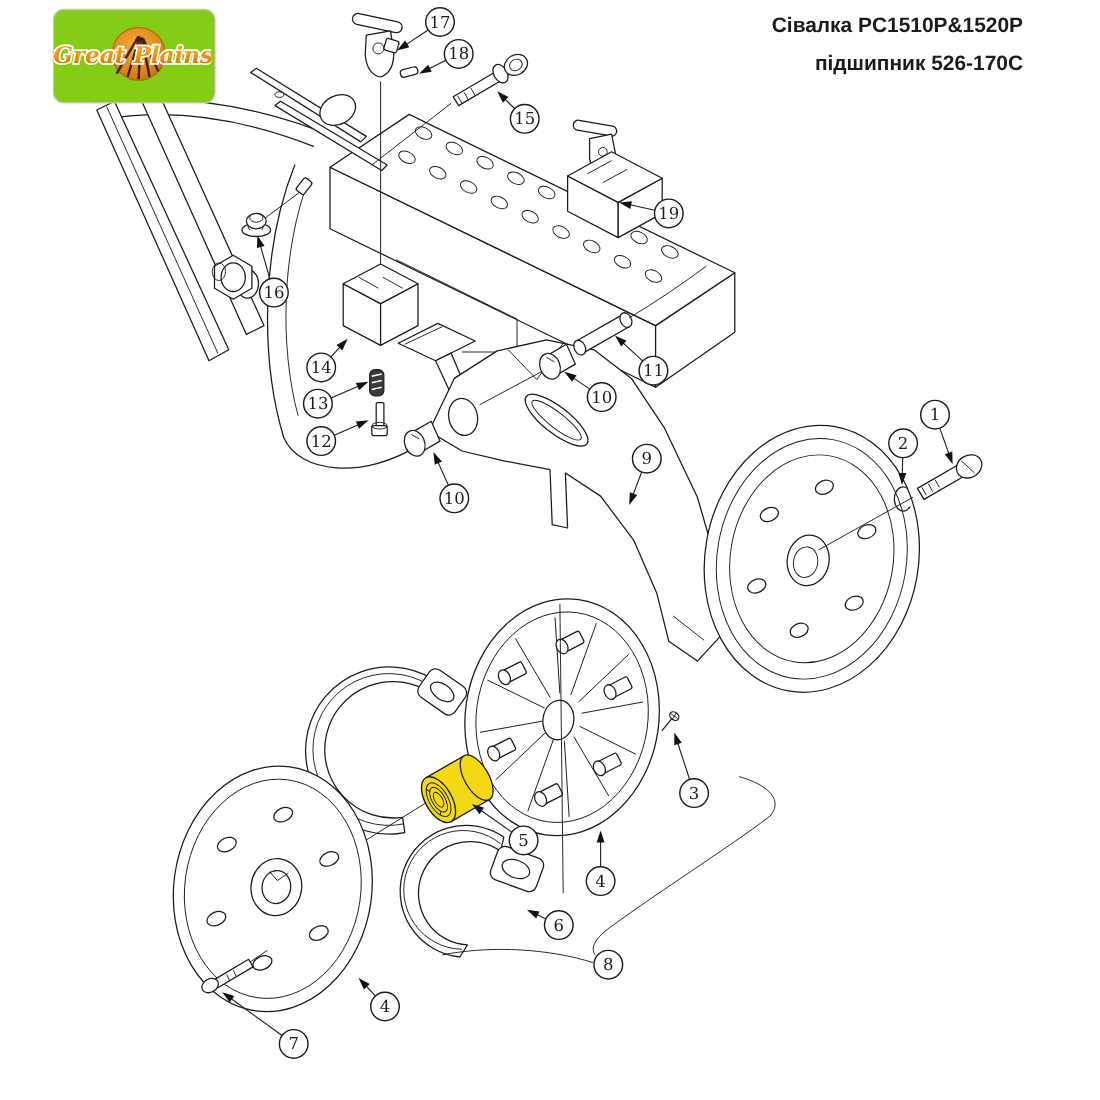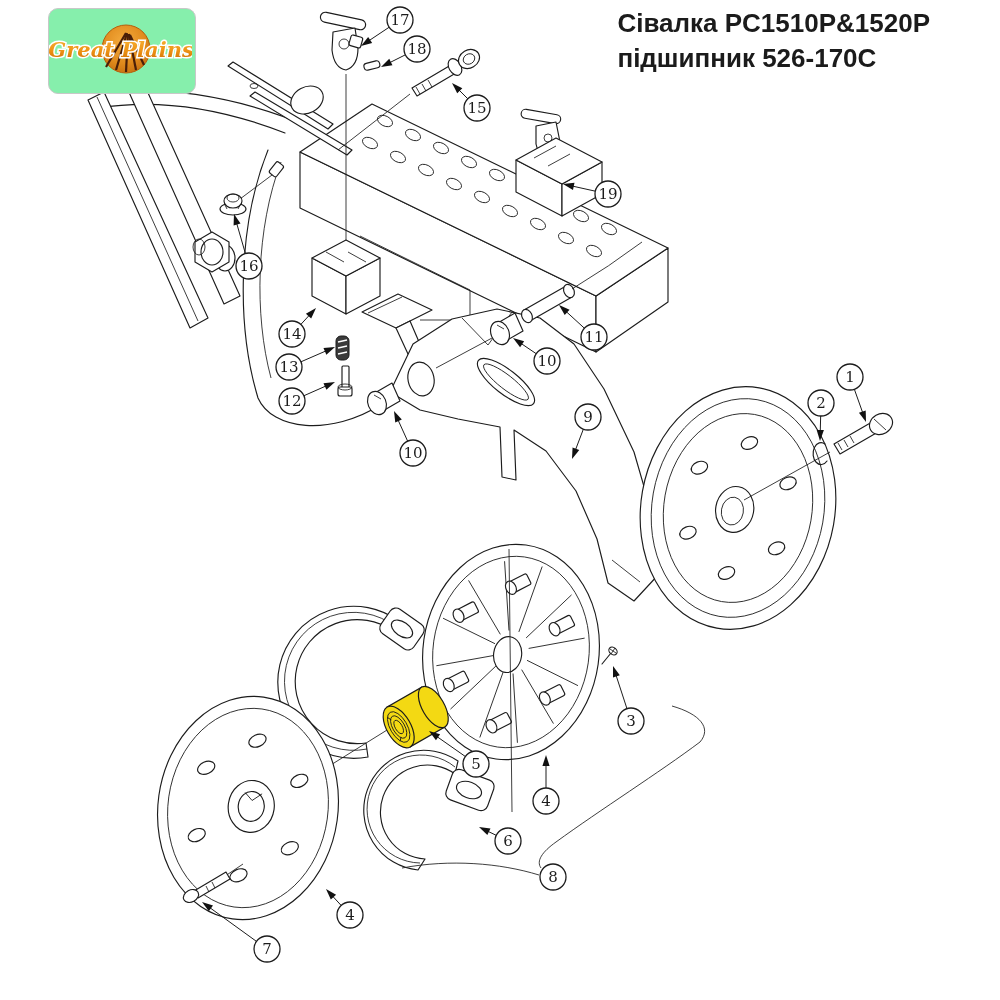--- a/index.html
+++ b/index.html
@@ -8,25 +8,25 @@
   .art{position:absolute;left:0;top:0;width:1000px;height:1000px;}
   
   .ln{stroke:#1c1c1c;stroke-width:1.15;fill:none;stroke-linecap:round;stroke-linejoin:round;}
   .wh{stroke:#1c1c1c;stroke-width:1.15;fill:#ffffff;stroke-linejoin:round;}
   .thin{stroke:#1c1c1c;stroke-width:0.85;fill:none;}
   .callout-circle{fill:#ffffff;stroke:#1c1c1c;stroke-width:1.3;}
   .callout-num{font-family:"DejaVu Serif",serif;font-size:15px;fill:#1c1c1c;}
   .callout-line{stroke:#1c1c1c;stroke-width:1;fill:none;}
   .callout-arrow{fill:#111;stroke:none;}
   
-  .title-block{position:absolute;top:6px;right:70px;
-               font-weight:bold;font-size:26px;line-height:35px;color:#1b1b1b;}
+  .title-block{position:absolute;top:6px;right:70px;text-align:right;
+               font-weight:bold;font-size:19px;line-height:35px;color:#1b1b1b;}
   
   .logo-card{position:absolute;left:48px;top:8px;width:146px;height:84px;
-             background:#86efac;border:1.5px solid #c8c8c8;border-radius:10px;}
+             background:#84cc16;border:1.5px solid #c8c8c8;border-radius:10px;}
   .logo-card svg{position:absolute;left:0;top:0;}
   .logo-text{font-family:"DejaVu Serif",serif;font-weight:bold;font-style:italic;
              font-size:21px;}
 </style>
 </head>
 <body>
 
 <div class="stage">
 
   <svg class="art" viewBox="0 0 1000 1000">

